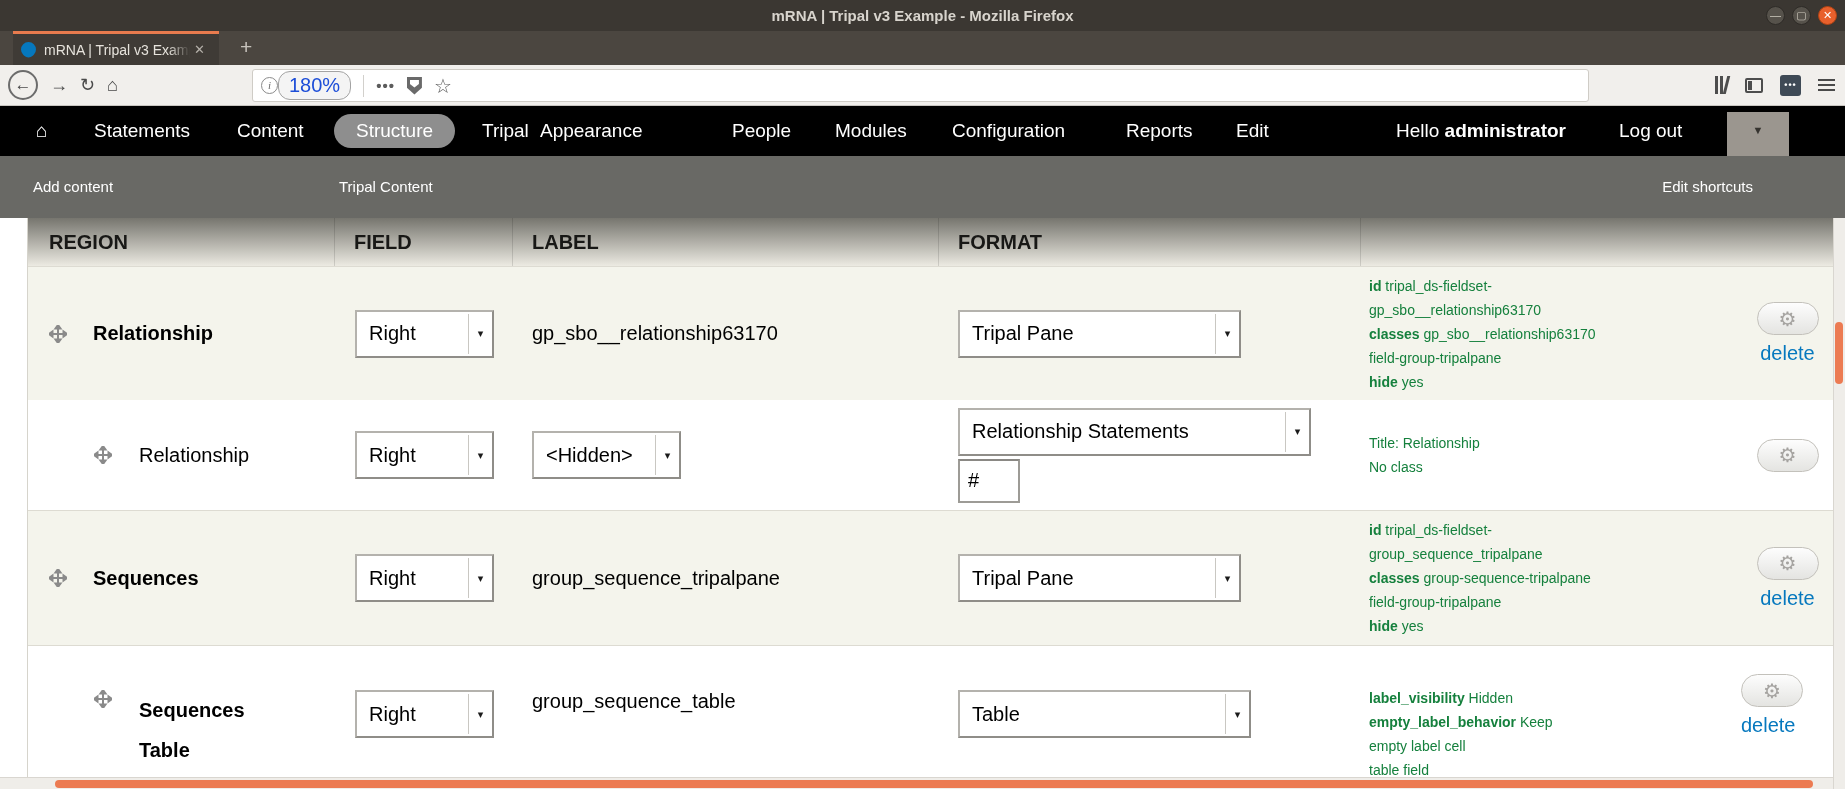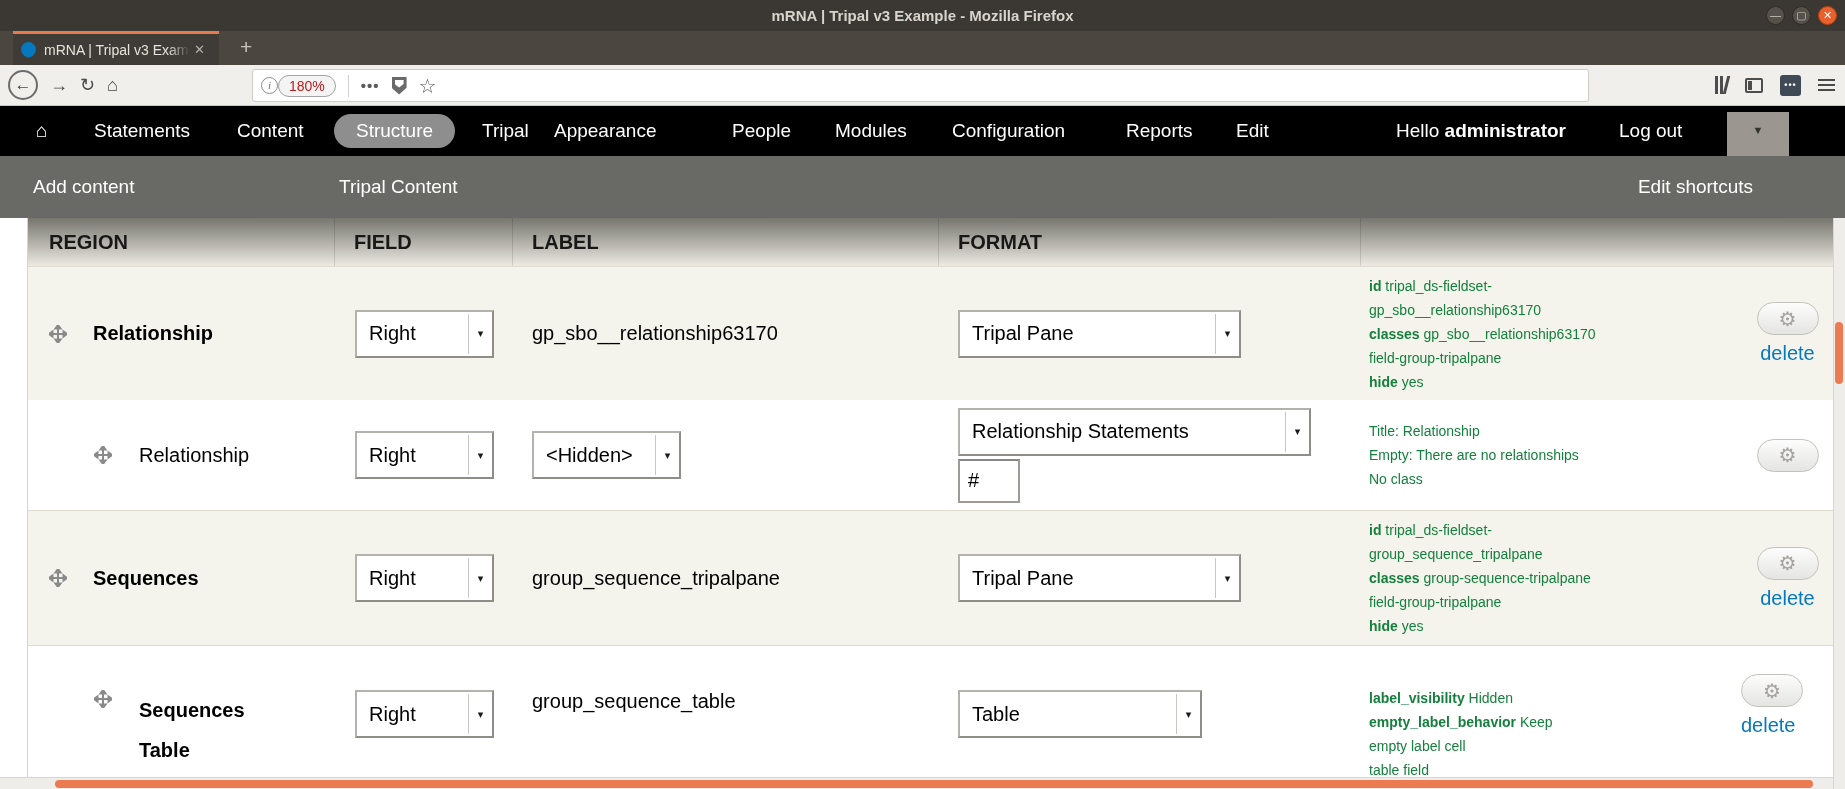--- a/index.html
+++ b/index.html
@@ -29,21 +29,21 @@
   .backcircle { width:30px; height:30px; border:2px solid #6c6c6c; border-radius:50%; text-align:center; line-height:26px; font-size:17px; }
   .navglyph { font-size:18px; }
   .urlbar { position:absolute; left:252px; top:4px; width:1337px; height:33px; background:#fff; border:1px solid #cfccc6;
     border-radius:3px; display:flex; align-items:center; padding:0 8px; }
   .infoicon { width:17px; height:17px; border:1px solid #8b8b8b; border-radius:50%; color:#6d6d6d; font-size:11px;
     line-height:15px; text-align:center; font-style:italic; font-family:"Liberation Serif",serif; flex:0 0 17px; }
   .urltext { font-size:18px; margin-left:9px; white-space:nowrap; overflow:hidden; flex:1 1 auto; }
   .urlhost { color:#2b2b2f; }
   .urlpath { color:#7b7b7b; }
   .urlright { display:flex; align-items:center; gap:12px; flex:0 0 auto; }
-  .zoombadge { border:1px solid #a3a3a3; border-radius:12px; padding:2px 10px; font-size:14px; color:#b91c1c; background:#f4f4f4; }
+  .zoombadge { border:1px solid #a3a3a3; border-radius:12px; padding:2px 10px; font-size:20px; color:#1d4ed8; background:#f4f4f4; }
   .vsep { width:1px; height:22px; background:#d2d0cc; }
   .dots3 { color:#5c5c5c; font-size:15px; letter-spacing:1px; font-weight:bold; }
   .shield { width:15px; height:18px; background:#6a6a6a; clip-path:polygon(0 0,100% 0,100% 62%,50% 100%,0 62%); position:relative; }
   .shield::after{ content:""; position:absolute; left:3px; top:3px; width:9px; height:8px; background:#fff; clip-path:polygon(0 0,100% 0,100% 55%,50% 100%,0 55%); }
   .star { color:#5c5c5c; font-size:20px; }
   .toolicons { position:absolute; right:10px; top:0; height:40px; display:flex; align-items:center; gap:17px; }
   .libicon { display:flex; gap:2px; align-items:flex-end; height:18px; }
   .libicon i { display:block; width:3px; height:18px; background:#4d4d4d; }
   .libicon i:nth-child(3){ transform:skewX(-14deg); }
   .sidebaricon { width:18px; height:15px; border:2px solid #4d4d4d; border-radius:2px; position:relative; }
@@ -57,21 +57,21 @@
   .adminbar { position:absolute; left:0; top:106px; width:1845px; height:50px; background:#000; color:#fff; }
   .adminbar .mitem { position:absolute; top:0; height:50px; line-height:50px; font-size:19px; color:#fff; white-space:nowrap; }
   .adminbar .pill { background:#8e8e8e; border-radius:17px; height:34px; line-height:34px; top:8px; padding:0 22px; }
   .homeglyph { font-size:23px; }
   .greeting b { font-weight:bold; }
   .caretbtn { position:absolute; left:1727px; top:112px; width:62px; height:70px; background:#9b968f; border-radius:0 0 9px 9px;
     text-align:center; color:#35332f; font-size:11px; padding-top:12px; }
 
   
   .shortcutbar { position:absolute; left:0; top:156px; width:1845px; height:62px; background:#696965; color:#fff; }
-  .shortcutbar .slink { position:absolute; top:0; height:62px; line-height:62px; font-size:19px; color:#fff; white-space:nowrap; }
+  .shortcutbar .slink { position:absolute; top:0; height:62px; line-height:62px; font-size:15px; color:#fff; white-space:nowrap; }
 
   
   .dtable { position:absolute; left:27px; top:218px; width:1806px; border-left:1px solid #d6d4cc; }
   .thead { display:grid; grid-template-columns:307px 178px 426px 422px 380px 93px; height:48px;
     background:linear-gradient(#76756e, #eceae2); }
   .thead .th { font-size:20px; font-weight:bold; color:#181816; display:flex; align-items:center; border-right:1px solid rgba(0,0,0,0.12); }
   .thead .th:nth-child(n+5){ border-right:none; }
   .trow { display:grid; grid-template-columns:307px 178px 426px 422px 380px 93px; border-top:1px solid #dddbd2; }
   .trow.odd { background:#f4f4ec; }
   .trow.even { background:#ffffff; }
@@ -173,21 +173,21 @@
   </div>
 
   <div class="adminbar" id="adminbar">
     <span class="mitem homeglyph" style="left:36px;">⌂</span>
     <span class="mitem greeting" style="left:1396px;"><span>Hello </span><b>administrator</b></span>
     <span class="mitem" style="left:1619px;">Log out</span>
   <span class="mitem" style="left: 94px;">Statements</span>
       <span class="mitem" style="left: 237px;">Content</span>
       <span class="mitem pill" style="left: 334px;">Structure</span>
       <span class="mitem" style="left: 482px;">Tripal</span>
-      <span class="mitem" style="left: 554px;">Appearance</span>
+      <span class="mitem" style="left: 540px;">Appearance</span>
       <span class="mitem" style="left: 732px;">People</span>
       <span class="mitem" style="left: 835px;">Modules</span>
       <span class="mitem" style="left: 952px;">Configuration</span>
       <span class="mitem" style="left: 1126px;">Reports</span>
       <span class="mitem" style="left: 1236px;">Edit</span>
     </div>
   <div class="caretbtn">▼</div>
 
   <div class="shortcutbar" id="shortcutbar">
     <span class="slink" style="right:92px;">Edit shortcuts</span>
@@ -274,21 +274,20 @@
           </div>
           <div class="cell formatcell">
             <div class="sel" style="width: 353px;">
               <span class="selval">Relationship Statements</span>
               <span class="selarrow">▾</span>
             </div>
             <div class="hashinput">#</div>
           </div>
           <div class="cell infocell">
             <div class="infoline">Title: Relationship</div>
-            <div class="infoline">Empty: There are no relationships</div>
             <div class="infoline">No class</div>
           </div>
           <div class="cell opscell">
             <div class="gearbtn">⚙</div>
           </div>
         </div>
         <div class="trow r3 odd">
           <div class="cell fieldcell">
             <span class="dragicon"><svg width="18" height="18" viewBox="0 0 18 18">
                 <g stroke="#8a8a8a" stroke-width="2" fill="#8a8a8a">
@@ -346,21 +345,21 @@
           <div class="cell regioncell">
             <div class="sel" style="width: 139px;">
               <span class="selval">Right</span>
               <span class="selarrow">▾</span>
             </div>
           </div>
           <div class="cell labelcell">
             <span>group_sequence_table</span>
           </div>
           <div class="cell formatcell">
-            <div class="sel" style="width: 244px;">
+            <div class="sel" style="width: 293px;">
               <span class="selval">Table</span>
               <span class="selarrow">▾</span>
             </div>
           </div>
           <div class="cell infocell">
             <div class="infoline"><b>label_visibility</b> Hidden</div>
             <div class="infoline"><b>empty_label_behavior</b> Keep</div>
             <div class="infoline">empty label cell</div>
             <div class="infoline">table field</div>
           </div>

